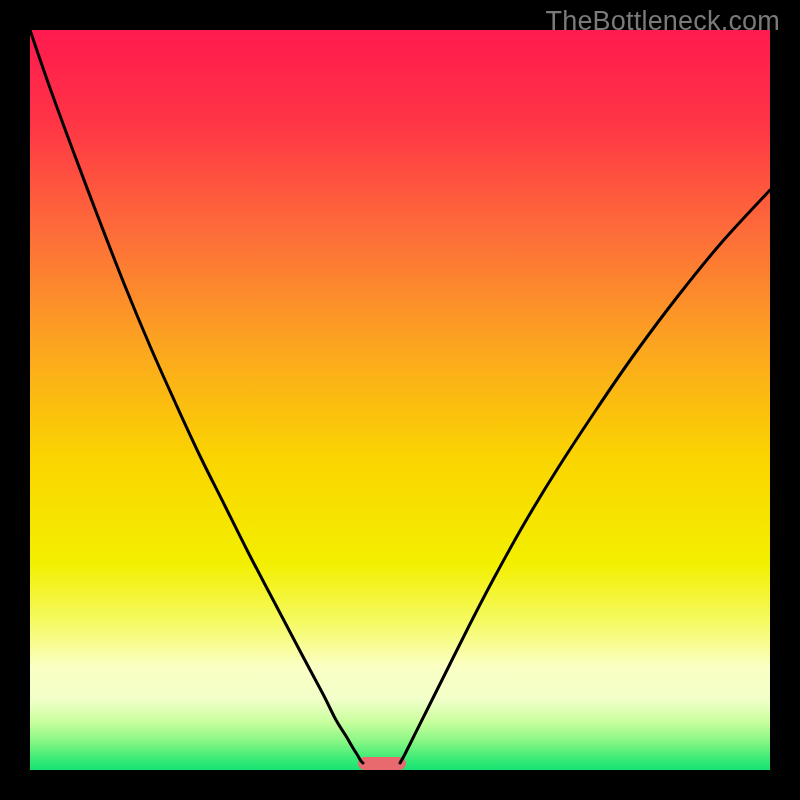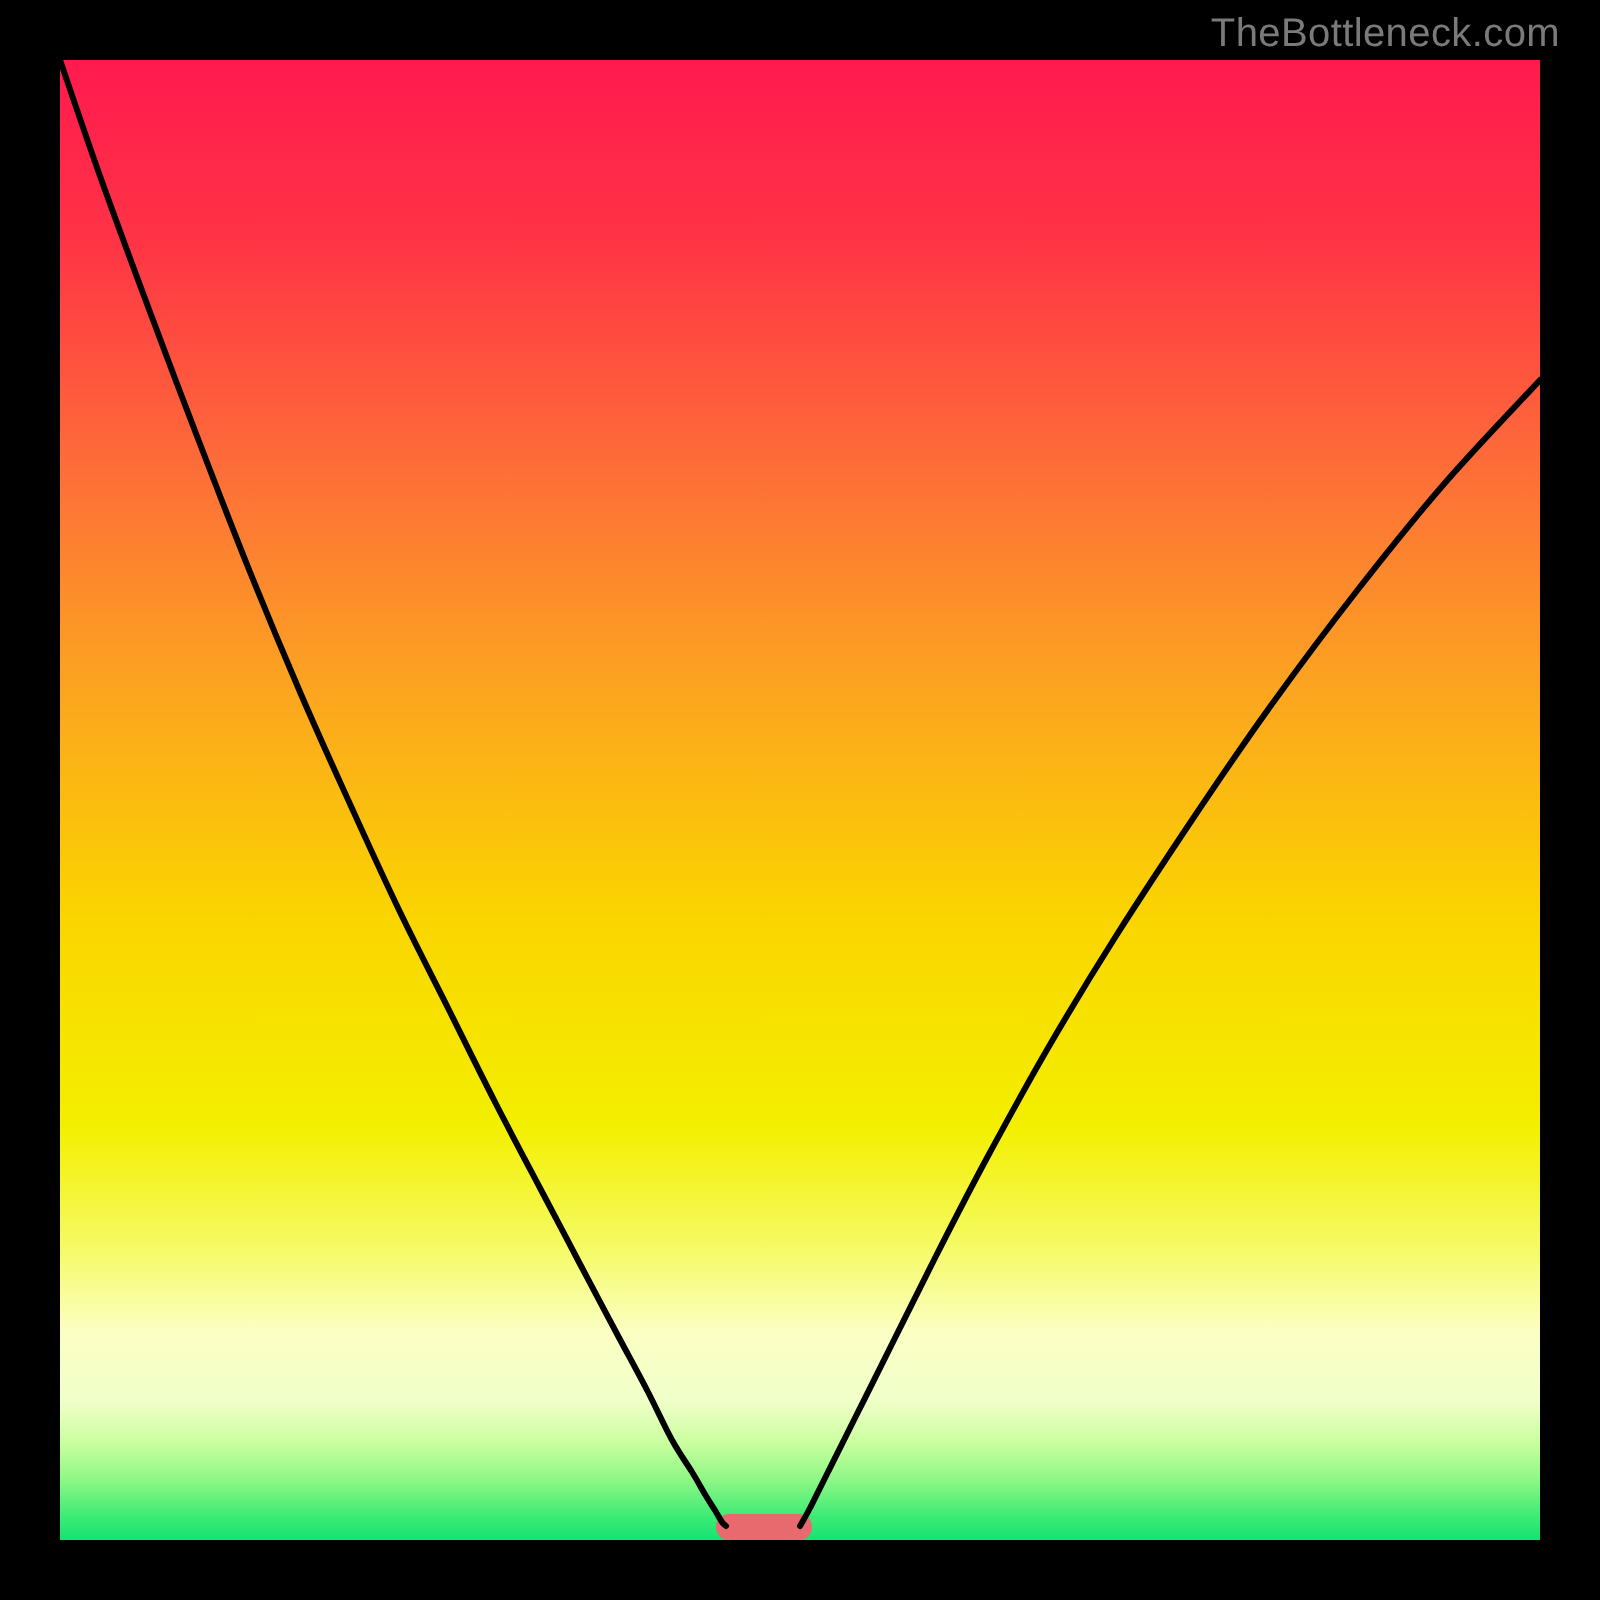--- a/index.html
+++ b/index.html
@@ -27,21 +27,21 @@
   }
   .gradient {
     position: absolute;
     left: 0; top: 0; right: 0; bottom: 0;
   }
   .watermark {
     position: absolute;
     top: 6px;
     right: 20px;
     color: #7a7a7a;
-    font-size: 20px;
+    font-size: 27px;
     font-weight: 500;
     letter-spacing: 0.2px;
   }
   .marker {
     position: absolute;
     height: 13px;
     border-radius: 7px;
     background: #e96a6e;
   }
   svg.curves {

